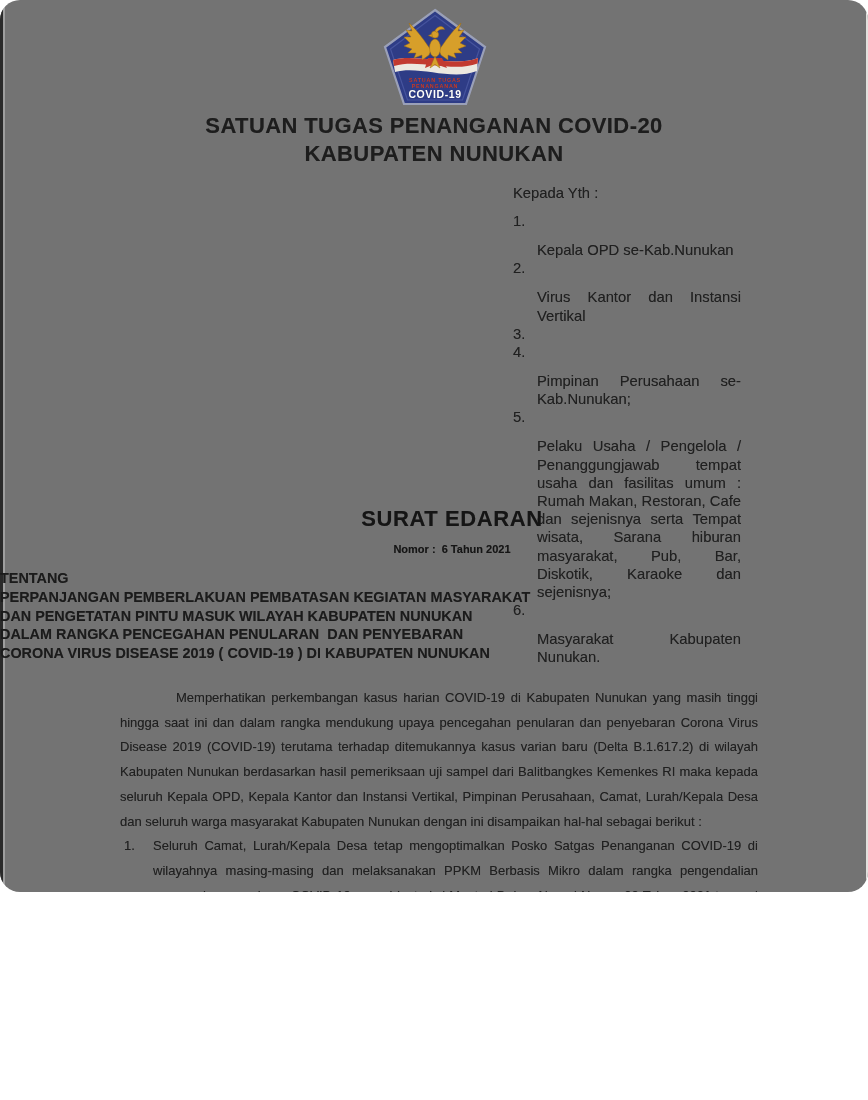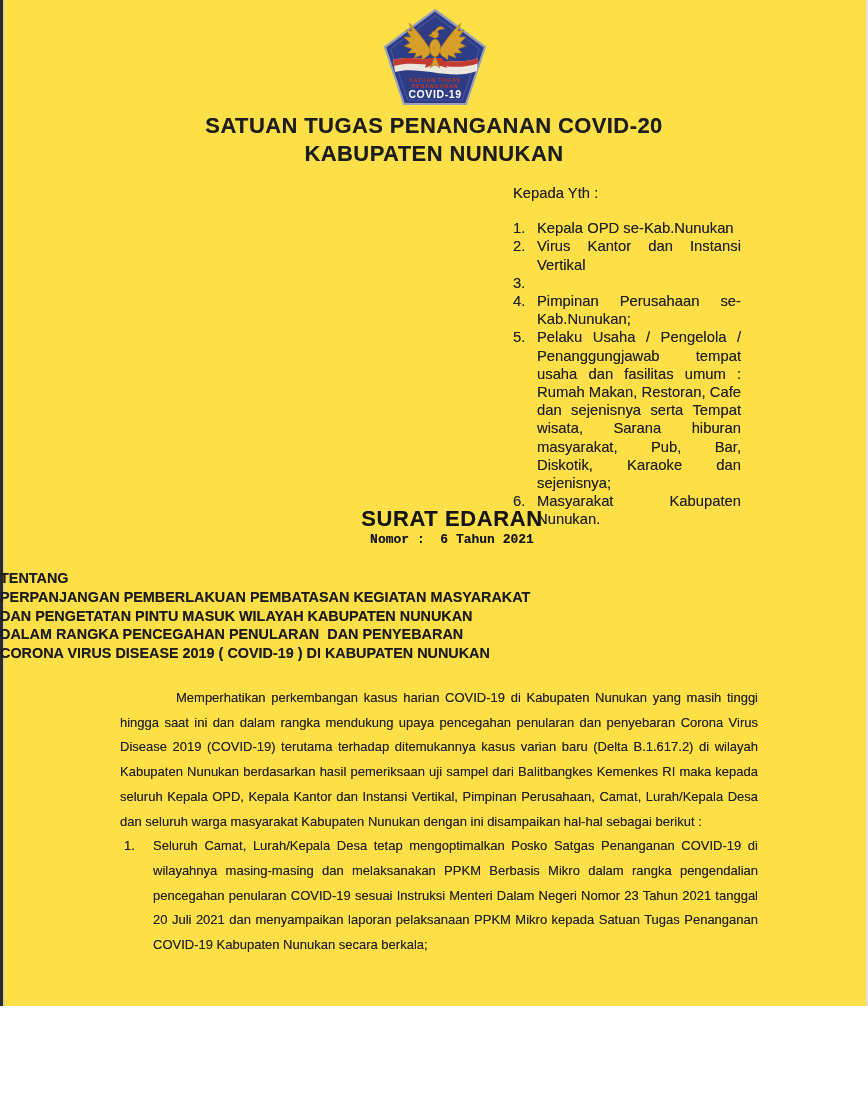--- a/index.html
+++ b/index.html
@@ -1,25 +1,26 @@
 <!DOCTYPE html>
 <html><head>
 <meta charset="utf-8">
 <style>
   * { margin:0; padding:0; box-sizing:border-box; }
   html,body { background:#ffffff; }
   body { font-family:"Liberation Sans", sans-serif; }
 
   .page {
     position:relative;
-    width:868px; height:1006px;
-    background:#fde047;
+    width:868px; height:892px;
+    background:#737373;
     overflow:hidden;
     color:#242424;
     text-shadow:0 0 0.6px rgba(50,50,50,0.55);
+    border-radius:20px;
   }
   .scan-edge-left {
     position:absolute; left:0; top:0; width:3px; height:1100px;
     background:#2a2a2a;
   }
   .scan-edge-left-soft {
     position:absolute; left:3px; top:0; width:2px; height:1100px;
     background:#c9c9c9; opacity:.5;
   }
   .scan-edge-right {
@@ -35,32 +36,32 @@
     position:absolute; left:0; right:0; top:112px;
     text-align:center; font-weight:bold;
     font-size:22px; line-height:28px; letter-spacing:.4px;
     color:#1d1d1d;
   }
 
   .addressee {
     position:absolute; left:513px; top:184px; width:228px;
     font-size:14.8px; line-height:18.2px; color:#202020;
   }
-  .addressee-label { margin-bottom:17px; }
+  .addressee-label { margin-bottom:10px; }
   .addressee-list { list-style:none; }
   .addressee-item { display:flex; }
   .addressee-item .num { width:24px; flex:0 0 24px; }
-  .addressee-item .txt { flex:1; text-align:justify; }
+  .addressee-item .txt { flex:1; text-align:justify;margin-top:29px; }
 
   .se-block {
     position:absolute; left:0; right:0; top:506px;
     text-align:center; color:#151515;padding-left:36px;
   }
   .se-title { font-size:22px; font-weight:bold; letter-spacing:.6px; line-height:26px; }
-  .se-number { font-size:13px; font-weight:bold; margin-top:0; white-space:pre;font-family:Liberation Mono, monospace; }
+  .se-number { font-size:11px; font-weight:bold; margin-top:11px; white-space:pre; }
 
   .tentang-block {
     position:absolute; left:0; right:0; top:569px;
     text-align:left; font-weight:bold;
     font-size:14.4px; line-height:18.8px;
     color:#1b1b1b;
   }
   .subject-line { white-space:pre; }
 
   .body-block {

